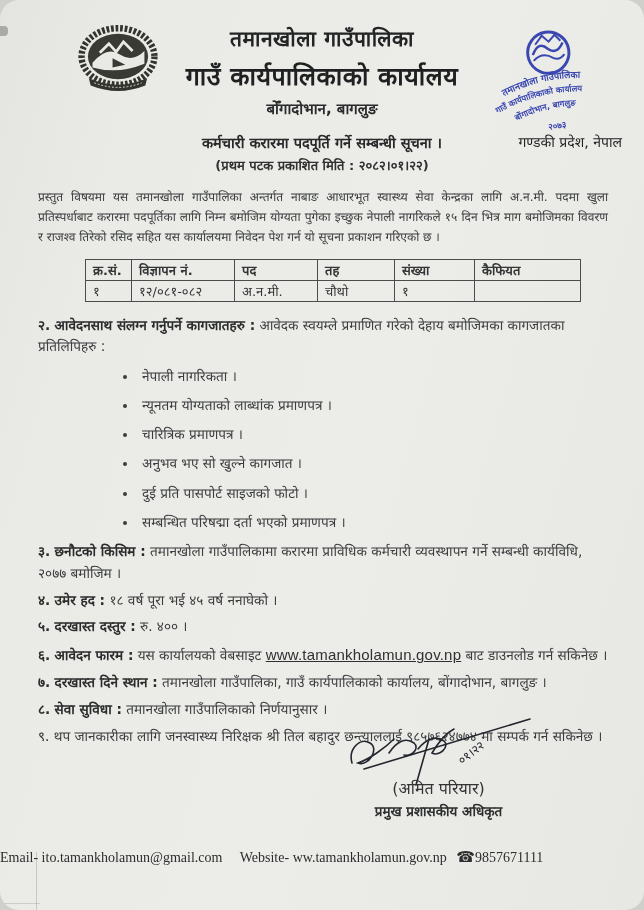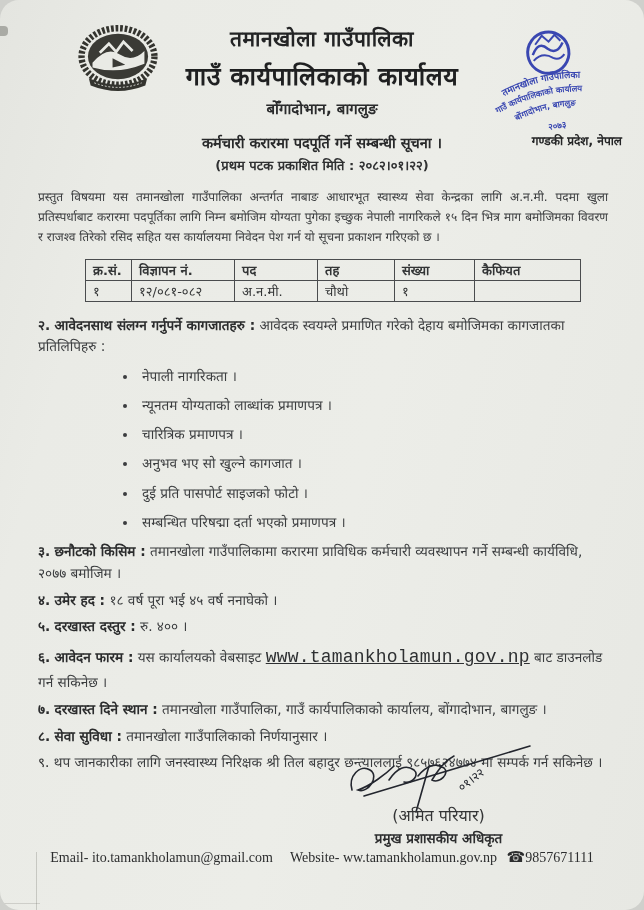--- a/index.html
+++ b/index.html
@@ -15,21 +15,21 @@
   .smudge { position:absolute; left:0; top:26px; width:8px; height:10px; background:rgba(60,60,55,.35); border-radius:0 4px 4px 0; }
 
   
   .header { position:relative; height:178px; }
   .emblem-left { position:absolute; left:72px; top:20px; width:92px; height:82px; }
   .titles { text-align:center; padding-top:24px; }
   .title-org   { font-size:21px; font-weight:bold; color:#232425; letter-spacing:.5px; }
   .title-office{ font-size:25px; font-weight:bold; color:#1f2021; margin-top:6px; letter-spacing:.5px; }
   .title-addr  { font-size:15px; font-weight:bold; color:#2a2b2c; margin-top:6px; }
   .stamp { position:absolute; right:40px; top:28px; width:118px; height:108px; opacity:.92; }
-  .province { position:absolute; right:22px; top:132px; font-size:12px; font-weight:bold; color:#242526;text-align:center; }
+  .province { position:absolute; right:22px; top:132px; font-size:14px; font-weight:normal; color:#242526;text-align:center; }
   .subject-block { text-align:center; margin-top:14px; }
   .subject   { font-size:14.5px; font-weight:bold; color:#28292a; }
   .published { font-size:13px; font-weight:bold; color:#303132; margin-top:4px; }
 
   
   .doc-body { padding:0 36px 0 38px; }
   .intro { margin-top:10px; font-size:12px; line-height:1.66; text-align:justify; color:#3b3d3f; }
 
   table.vac { border-collapse:collapse; margin:11px 0 0 47px; }
   table.vac th, table.vac td {
@@ -38,31 +38,31 @@
   }
   table.vac th { font-weight:bold; }
   .col-sn{width:46px}.col-ad{width:103px}.col-pad{width:83px}.col-tah{width:77px}.col-num{width:80px}.col-rem{width:106px}
 
   .items { margin-top:13px; font-size:13.6px; line-height:1.6; color:#3b3d3f; }
   .item { margin-top:5px; }
   .item .num, .item .lbl { font-weight:bold; color:#2b2c2d; }
   .sub-kha { margin-left:150px; }
   .docs-list { margin:6px 0 4px 100px; list-style:disc; }
   .docs-list li { margin:7.5px 0; padding-left:4px; font-size:13.6px; color:#3b3d3f; }
-  .url { font-family:Liberation Mono, monospace; font-size:18px; text-decoration:underline; color:#2e3032; letter-spacing:.2px; }
+  .url { font-family:Liberation Sans, sans-serif; font-size:15px; text-decoration:underline; color:#2e3032; letter-spacing:.2px; }
 
   
   .sig-block { width:235px; margin:-34px 52px 0 auto; text-align:center; position:relative; }
   .sig-svg { display:block; margin:0 auto; }
   .sig-name { font-size:16px; color:#333435; margin-top:-14px; }
   .sig-title { font-size:13.5px; font-weight:bold; color:#2d2e2f; margin-top:3px; }
 
   
   .footer {
-    position:absolute; left:0; right:0; bottom:44px; text-align:center;
+    position:absolute; left:0; right:0; bottom:44px; 
     font-family:"Liberation Serif", serif; font-size:14px; color:#2c2d2e;
   }
   .footer .sep { display:inline-block; width:14px; }
   .phone-icon { font-size:15px; }
 </style>
 </head>
 <body>
 
 <div class="page">
 

